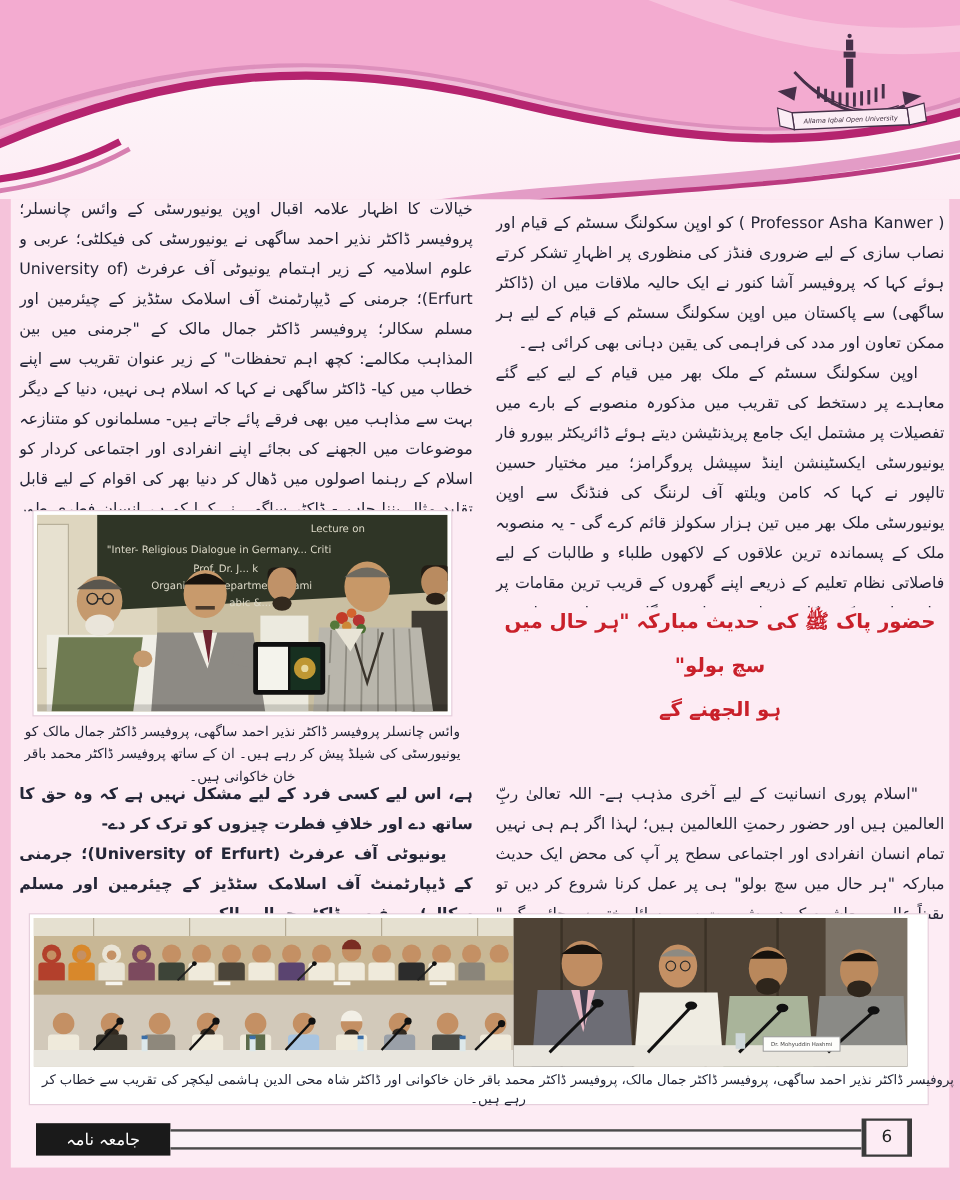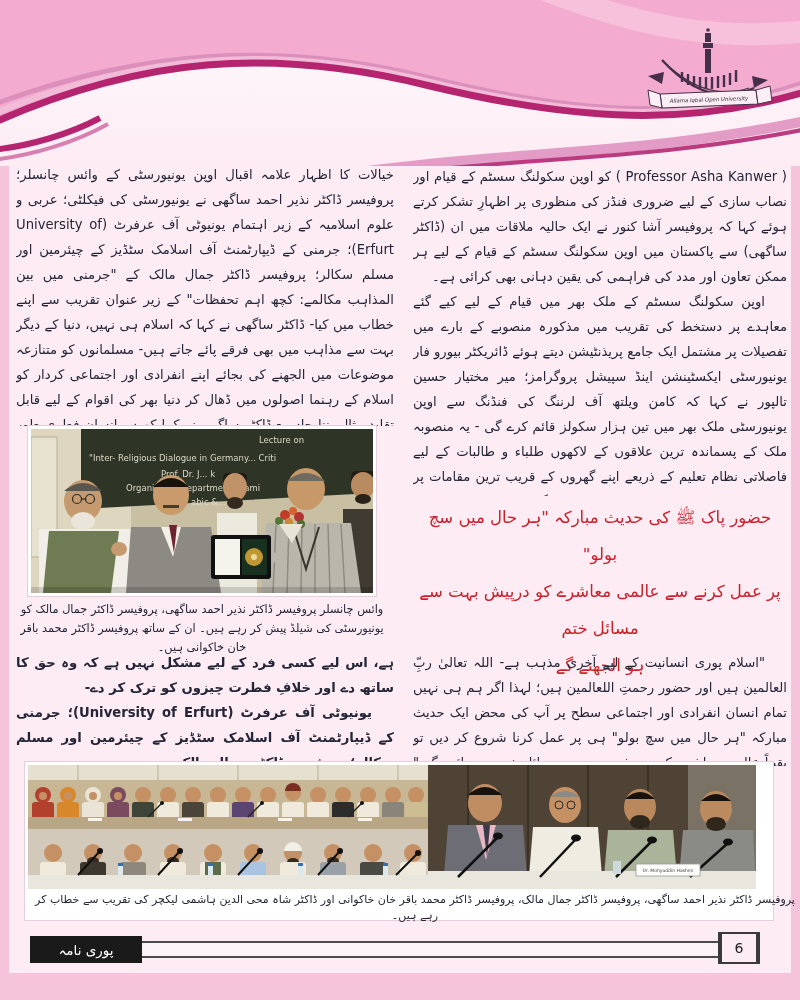--- a/index.html
+++ b/index.html
@@ -4,23 +4,23 @@
 <style>
   html,body{margin:0;padding:0;}
   .page{position:relative;width:800px;height:1000px;background:#f5c3da;overflow:hidden;
         font-family:"DejaVu Sans",sans-serif;}
   .content{position:absolute;left:9px;top:0;width:782px;height:973px;background:#fdecf4;}
   .header-svg{position:absolute;left:0;top:0;z-index:5;}
   .urdu{direction:rtl;unicode-bidi:plaintext;color:#242637;}
   .para{direction:rtl;text-align:justify;color:#242637;font-size:13.2px;line-height:25px;margin:0;}
   .indent{text-indent:22px;}
   .block{position:absolute;z-index:6;overflow:hidden;}
-  #rp12{right:13px;top:164px;width:374px;height:332px;}
+  #rp12{right:13px;top:174px;width:374px;height:332px;}
   #quote{right:13px;top:499px;width:374px;text-align:center;direction:rtl;
-         color:#c9202a;font-size:16.5px;font-weight:normal;line-height:37px;}
+         color:#c9202a;font-size:16.5px;font-weight:bold;line-height:37px;}
   #quote .attr{font-size:15px;}
   #rp3{right:13px;top:650px;width:374px;height:116px;}
   #lp1{left:16px;top:162px;width:378px;height:264px;}
   .photo1-frame{position:absolute;left:28px;top:426px;width:342px;height:164px;background:#fff;
                 padding:3px;box-shadow:0 0 0 1px #e6cfdc;z-index:6;text-align:right;}
   #caption1{left:20px;top:600px;width:364px;text-align:center;font-size:11.3px;line-height:19px;
             direction:rtl;color:#242637;z-index:6;}
   #lp23{left:16px;top:650px;width:378px;height:118px;font-weight:bold;}
   .panel-box{position:absolute;left:25px;top:762px;width:748px;height:158px;background:#fff;
              box-shadow:0 0 0 1px #e6cfdc;z-index:6;}
@@ -90,21 +90,20 @@
     </g>
   </svg>
 
   <div id="rp12" class="block">
     <p class="para">( Professor Asha Kanwer ) کو اوپن سکولنگ سسٹم کے قیام اور نصاب سازی کے لیے ضروری فنڈز کی منظوری پر اظہارِ تشکر کرتے ہوئے کہا کہ پروفیسر آشا کنور نے ایک حالیہ ملاقات میں ان (ڈاکٹر ساگھی) سے پاکستان میں اوپن سکولنگ سسٹم کے قیام کے لیے ہر ممکن تعاون اور مدد کی فراہمی کی یقین دہانی بھی کرائی ہے۔</p>
     <p class="para indent">اوپن سکولنگ سسٹم کے ملک بھر میں قیام کے لیے کیے گئے معاہدے پر دستخط کی تقریب میں مذکورہ منصوبے کے بارے میں تفصیلات پر مشتمل ایک جامع پریذنٹیشن دیتے ہوئے ڈائریکٹر بیورو فار یونیورسٹی ایکسٹینشن اینڈ سپیشل پروگرامز؛ میر مختیار حسین تالپور نے کہا کہ کامن ویلتھ آف لرننگ کی فنڈنگ سے اوپن یونیورسٹی ملک بھر میں تین ہزار سکولز قائم کرے گی - یہ منصوبہ ملک کے پسماندہ ترین علاقوں کے لاکھوں طلباء و طالبات کے لیے فاصلاتی نظام تعلیم کے ذریعے اپنے گھروں کے قریب ترین مقامات پر تعلیم جاری رکھنے کا دوسرا موقع ثابت ہوگا جو مختلف سماجی و معاشی مجبوریوں کے باعث سلسلہ تعلیم چھوڑنے پر مجبور ہو گئے تھے۔</p>
   </div>
 
   <div id="quote" class="block">
     <div>حضور پاک ﷺ کی حدیث مبارکہ "ہر حال میں سچ بولو"</div>
-    <div>پر عمل کرنے سے عالمی معاشرے کو درپیش بہت سے مسائل ختم</div>
     <div>ہو الجھنے گے</div>
   </div>
 
   <div id="rp3" class="block">
     <p class="para indent">"اسلام پوری انسانیت کے لیے آخری مذہب ہے- اللہ تعالیٰ ربِّ العالمین ہیں اور حضور رحمتِ اللعالمین ہیں؛ لہذا اگر ہم ہی نہیں تمام انسان انفرادی اور اجتماعی سطح پر آپ کی محض ایک حدیث مبارکہ "ہر حال میں سچ بولو" ہی پر عمل کرنا شروع کر دیں تو یقیناً عالمی معاشرے کو درپیش بہت سے مسائل ختم ہو جائیں گے-" ان</p>
   </div>
 
   <div id="lp1" class="block">
     <p class="para">خیالات کا اظہار علامہ اقبال اوپن یونیورسٹی کے وائس چانسلر؛ پروفیسر ڈاکٹر نذیر احمد ساگھی نے یونیورسٹی کی فیکلٹی؛ عربی و علوم اسلامیہ کے زیر اہتمام یونیوٹی آف عرفرٹ (University of Erfurt)؛ جرمنی کے ڈیپارٹمنٹ آف اسلامک سٹڈیز کے چیئرمین اور مسلم سکالر؛ پروفیسر ڈاکٹر جمال مالک کے "جرمنی میں بین المذاہب مکالمے: کچھ اہم تحفظات" کے زیر عنوان تقریب سے اپنے خطاب میں کیا- ڈاکٹر ساگھی نے کہا کہ اسلام ہی نہیں، دنیا کے دیگر بہت سے مذاہب میں بھی فرقے پائے جاتے ہیں- مسلمانوں کو متنازعہ موضوعات میں الجھنے کی بجائے اپنے انفرادی اور اجتماعی کردار کو اسلام کے رہنما اصولوں میں ڈھال کر دنیا بھر کی اقوام کے لیے قابل تقلید مثال بننا چاہیے- ڈاکٹر ساگھی نے کہا کہ ہر انسان فطری طور پر اچھائی اور برائی میں تمیز کی صلاحیت رکھتا</p>
   </div>
@@ -384,19 +383,19 @@
         <g>
           <rect x="608" y="99" width="64" height="12" fill="#fdfdfb" stroke="#999" stroke-width="0.8"></rect>
           <text x="640" y="107" font-size="4.5" text-anchor="middle" fill="#444">Dr. Mohyuddin Hashmi</text>
         </g>
       </g>
     </svg>
     <div id="caption2">پروفیسر ڈاکٹر نذیر احمد ساگھی، پروفیسر ڈاکٹر جمال مالک، پروفیسر ڈاکٹر محمد باقر خان خاکوانی اور ڈاکٹر شاہ محی الدین ہاشمی لیکچر کی تقریب سے خطاب کر رہے ہیں۔</div>
   </div>
 
   <div class="footer-title-box urdu">
-    <span>پوری نامہ</span>
+    <span>جامعہ نامہ</span>
   </div>
   <div class="footer-bar"></div>
   <div class="page-number-box">
     <span>6</span>
   </div>
 </div>
 
 </body></html>

